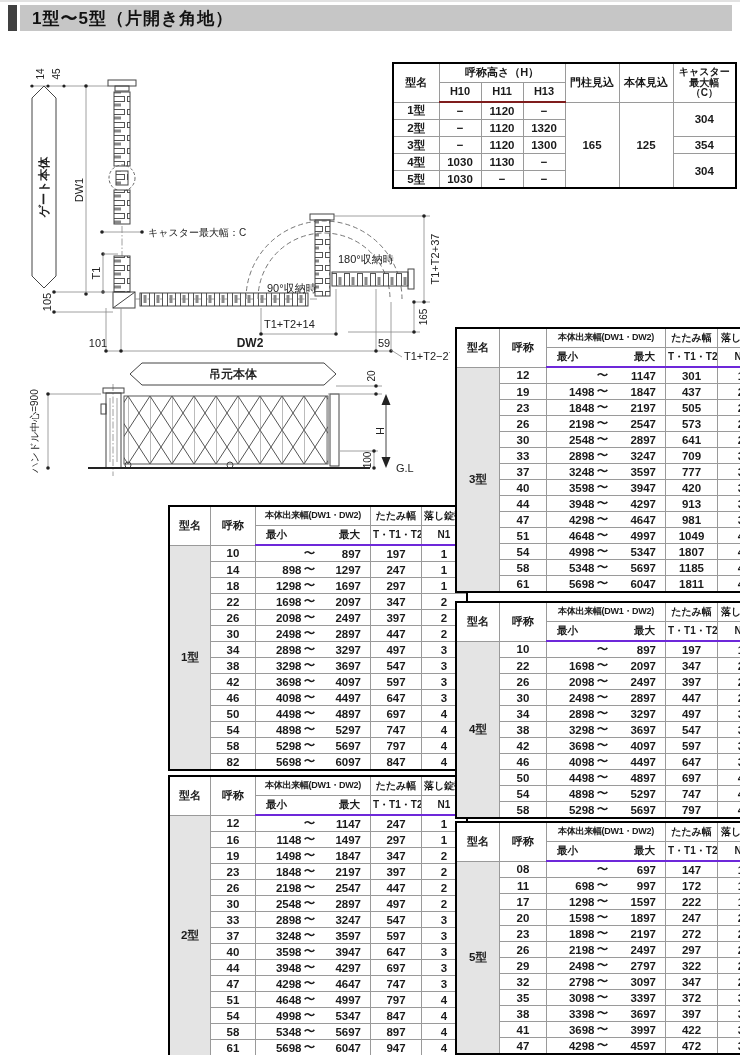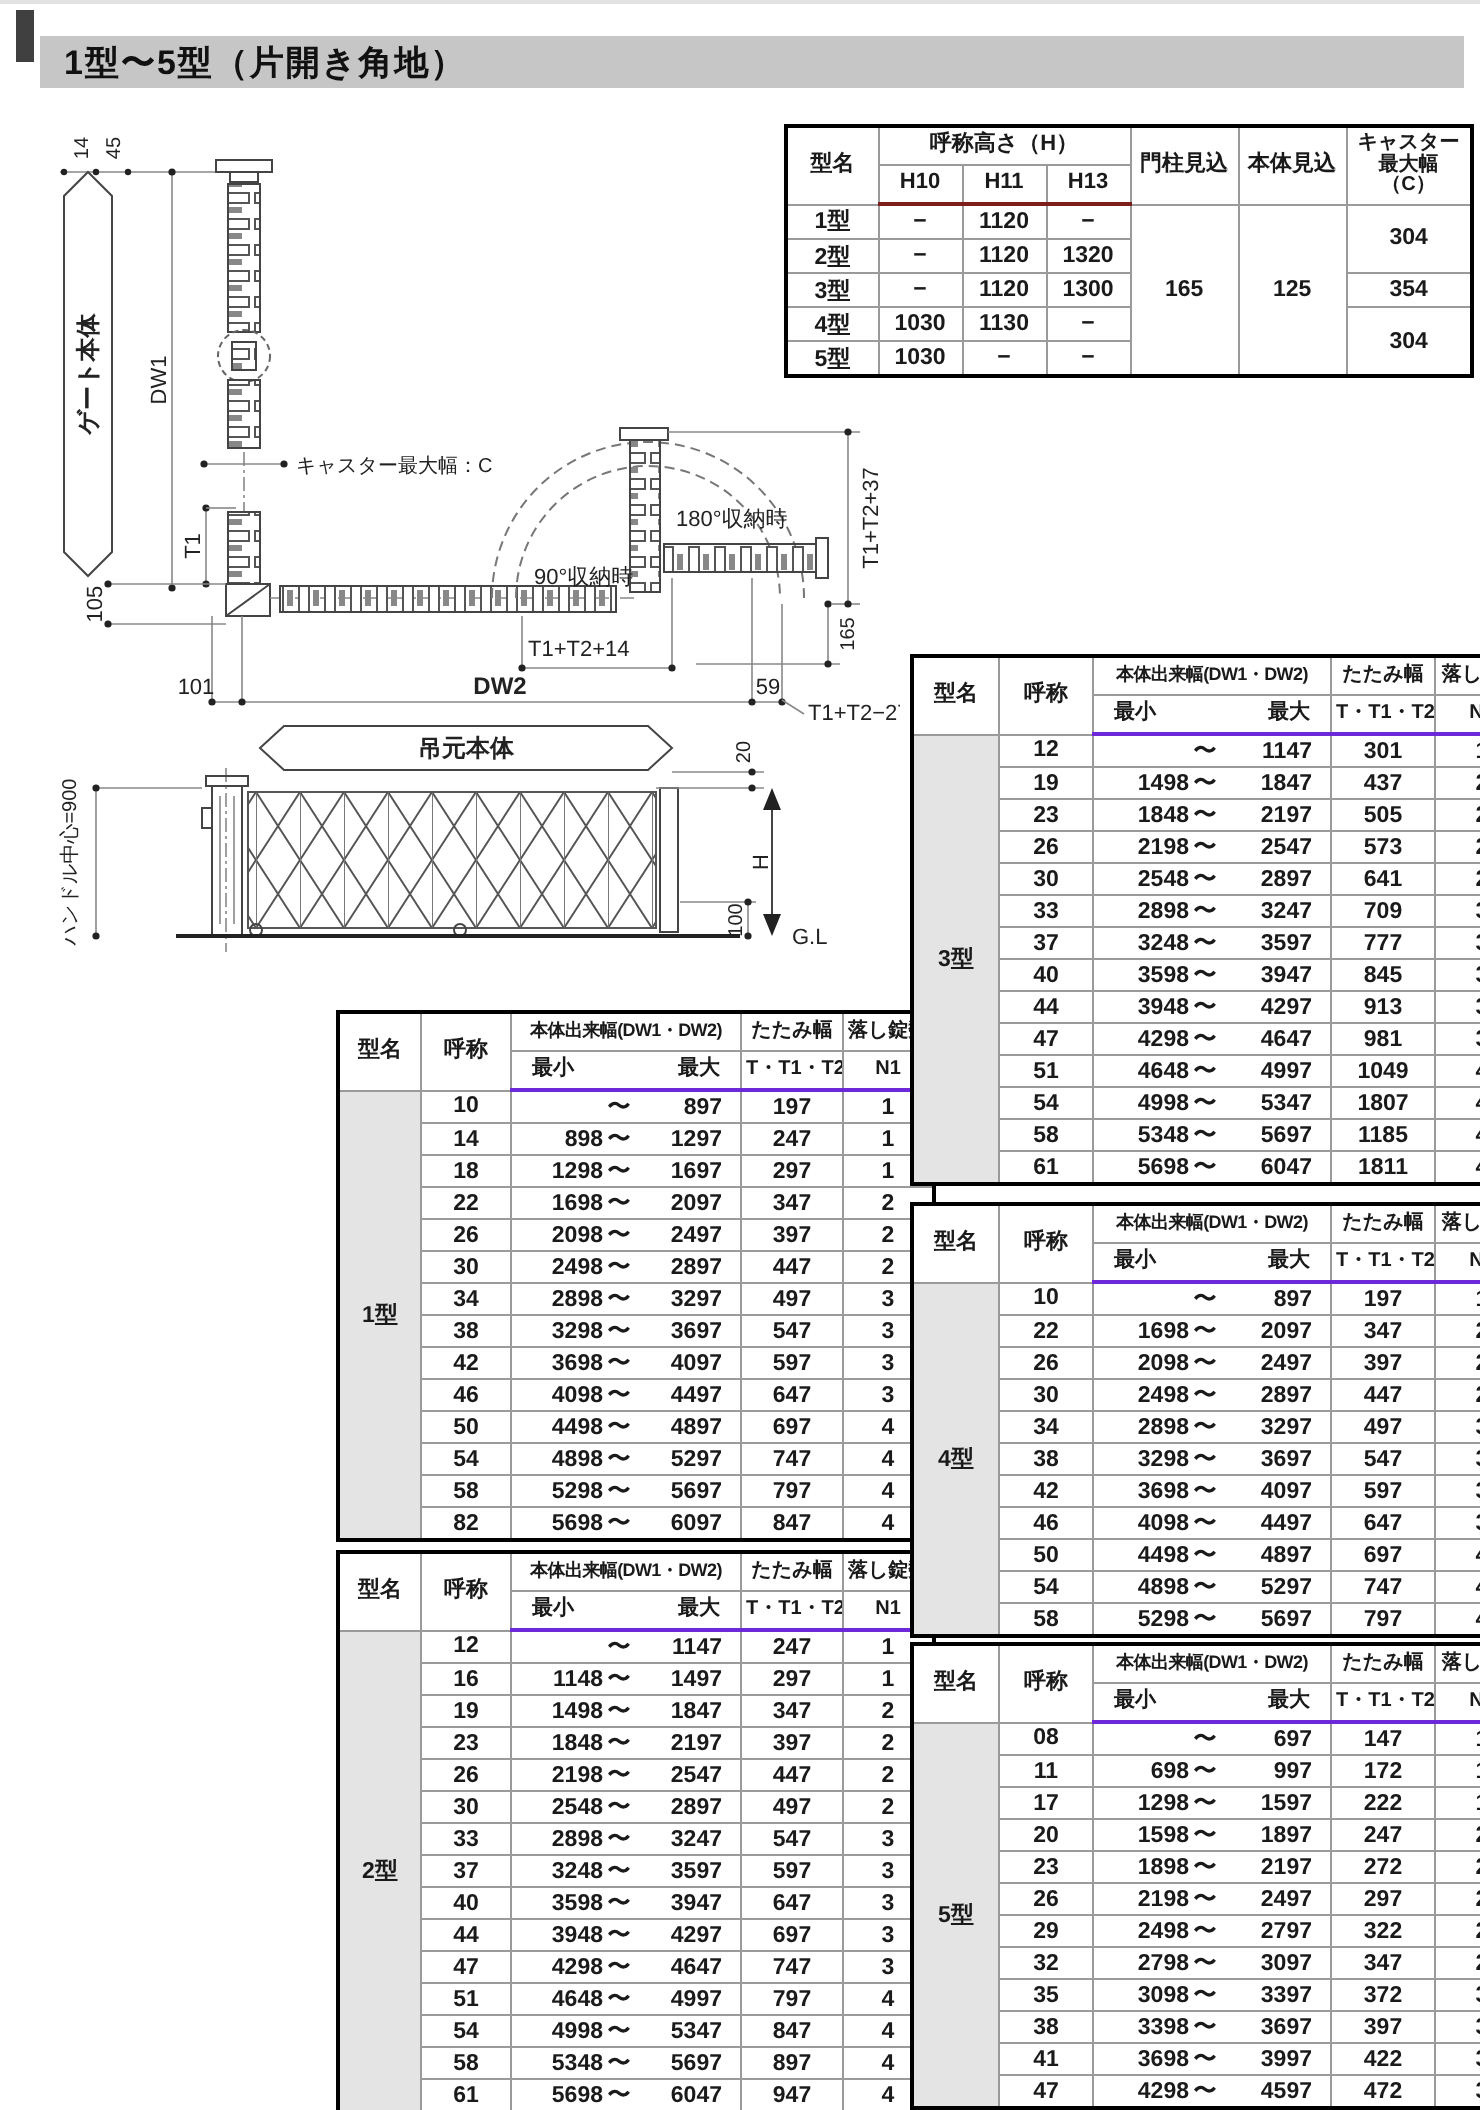--- a/index.html
+++ b/index.html
@@ -2,21 +2,21 @@
 <html><head>
 <meta charset="utf-8">
 <style>
   html,body{margin:0;padding:0;background:#fff;}
   #page{position:relative;width:740px;height:1055px;background:#fff;overflow:hidden;
         font-family:"Liberation Sans","DejaVu Sans",sans-serif;color:#1a1a1a;}
   #page::before{content:"";position:absolute;left:0;top:0;right:0;height:2px;background:#e2e2e2;}
 
   
   .title-accent{position:absolute;left:8px;top:5px;width:9px;height:26px;background:#404040;}
-  .title-bar{position:absolute;left:20px;top:18px;width:712px;height:26px;background:#c6c6c6;}
+  .title-bar{position:absolute;left:20px;top:5px;width:712px;height:26px;background:#c6c6c6;}
   .title-text{position:absolute;left:12px;top:2px;font-size:17px;font-weight:bold;letter-spacing:1px;color:#111;}
   .note{position:absolute;left:14px;top:39px;font-size:13px;font-weight:bold;color:#222;}
 
   
   table{border-collapse:collapse;table-layout:fixed;background:#fff;}
   th,td{border:1px solid #9a9a9a;padding:0 2px;text-align:center;vertical-align:middle;
         font-weight:bold;color:#1a1a1a;overflow:hidden;white-space:nowrap;}
 
   
   .spec-table{position:absolute;left:392px;top:62px;width:345px;border:2px solid #000;font-size:11px;}
@@ -788,21 +788,21 @@
         </tr>
         <tr>
           <td class="cn">40</td>
           <td class="cw">
             <div class="wrow">
               <span class="mn">3598</span>
               <span class="tl">〜</span>
               <span class="mx">3947</span>
             </div>
           </td>
-          <td class="cf">845</td>
+          <td class="cf">420</td>
           <td class="cl">3</td>
         </tr>
         <tr>
           <td class="cn">44</td>
           <td class="cw">
             <div class="wrow">
               <span class="mn">3948</span>
               <span class="tl">〜</span>
               <span class="mx">4297</span>
             </div>

